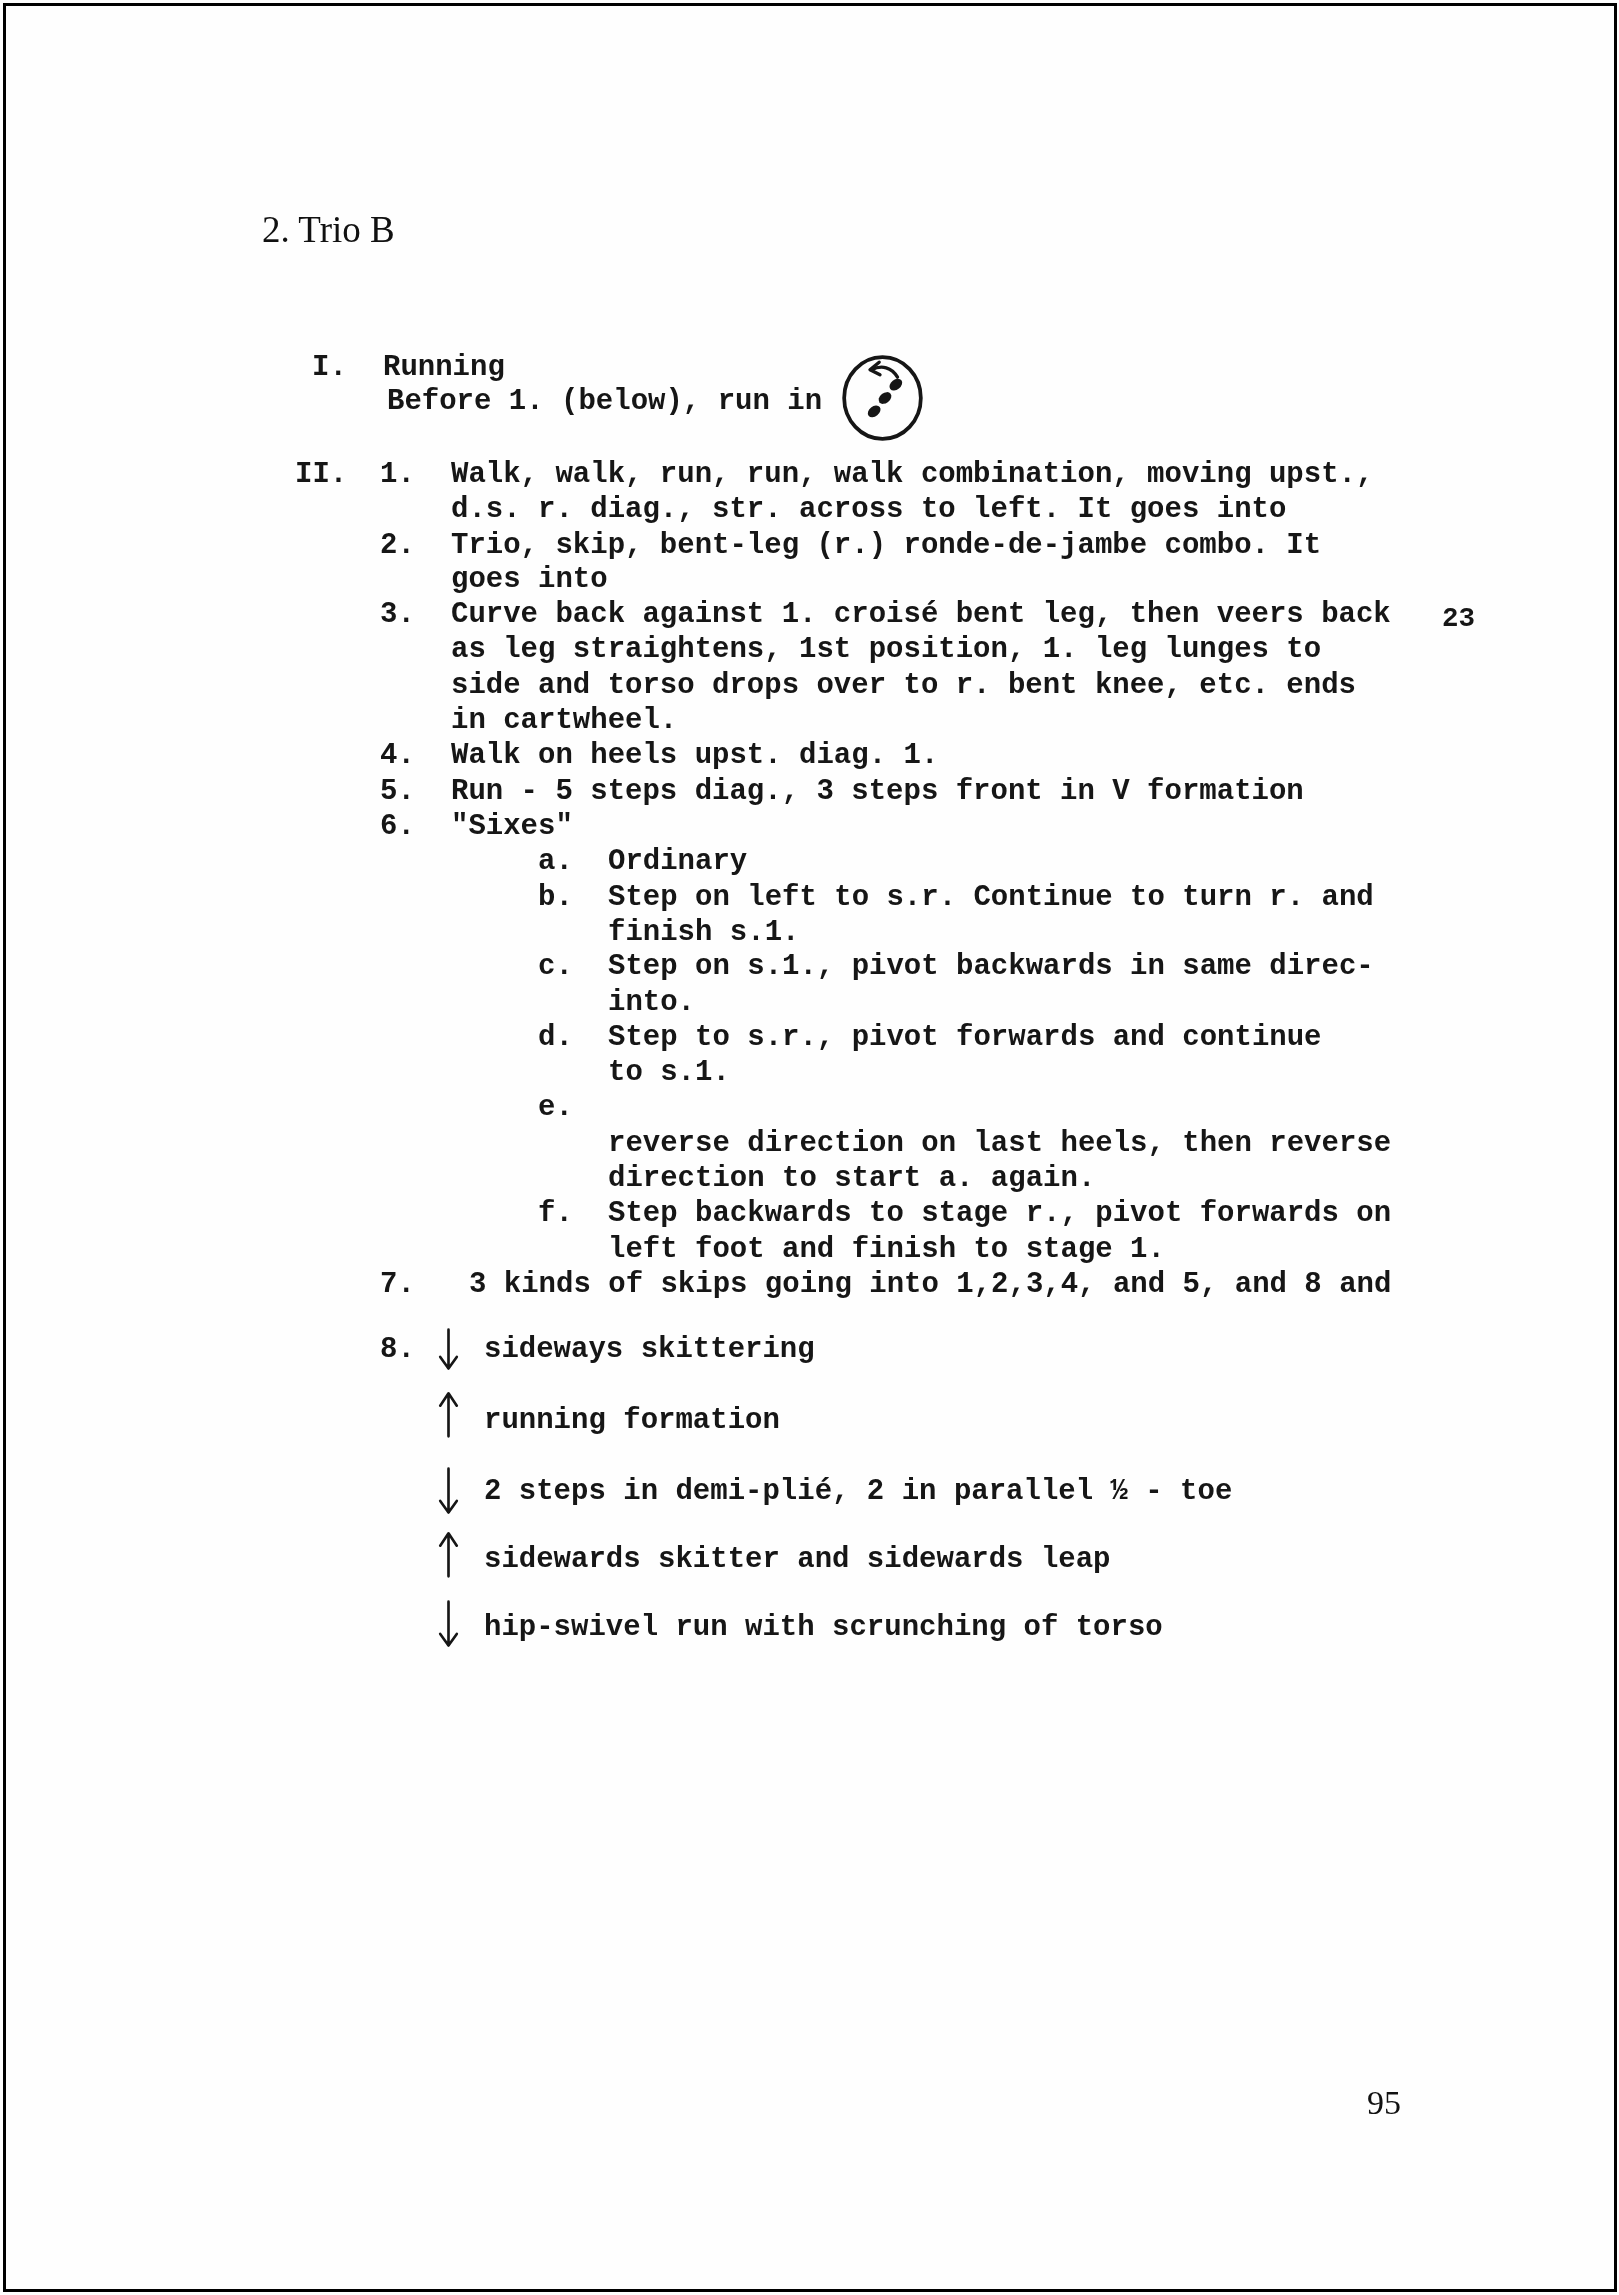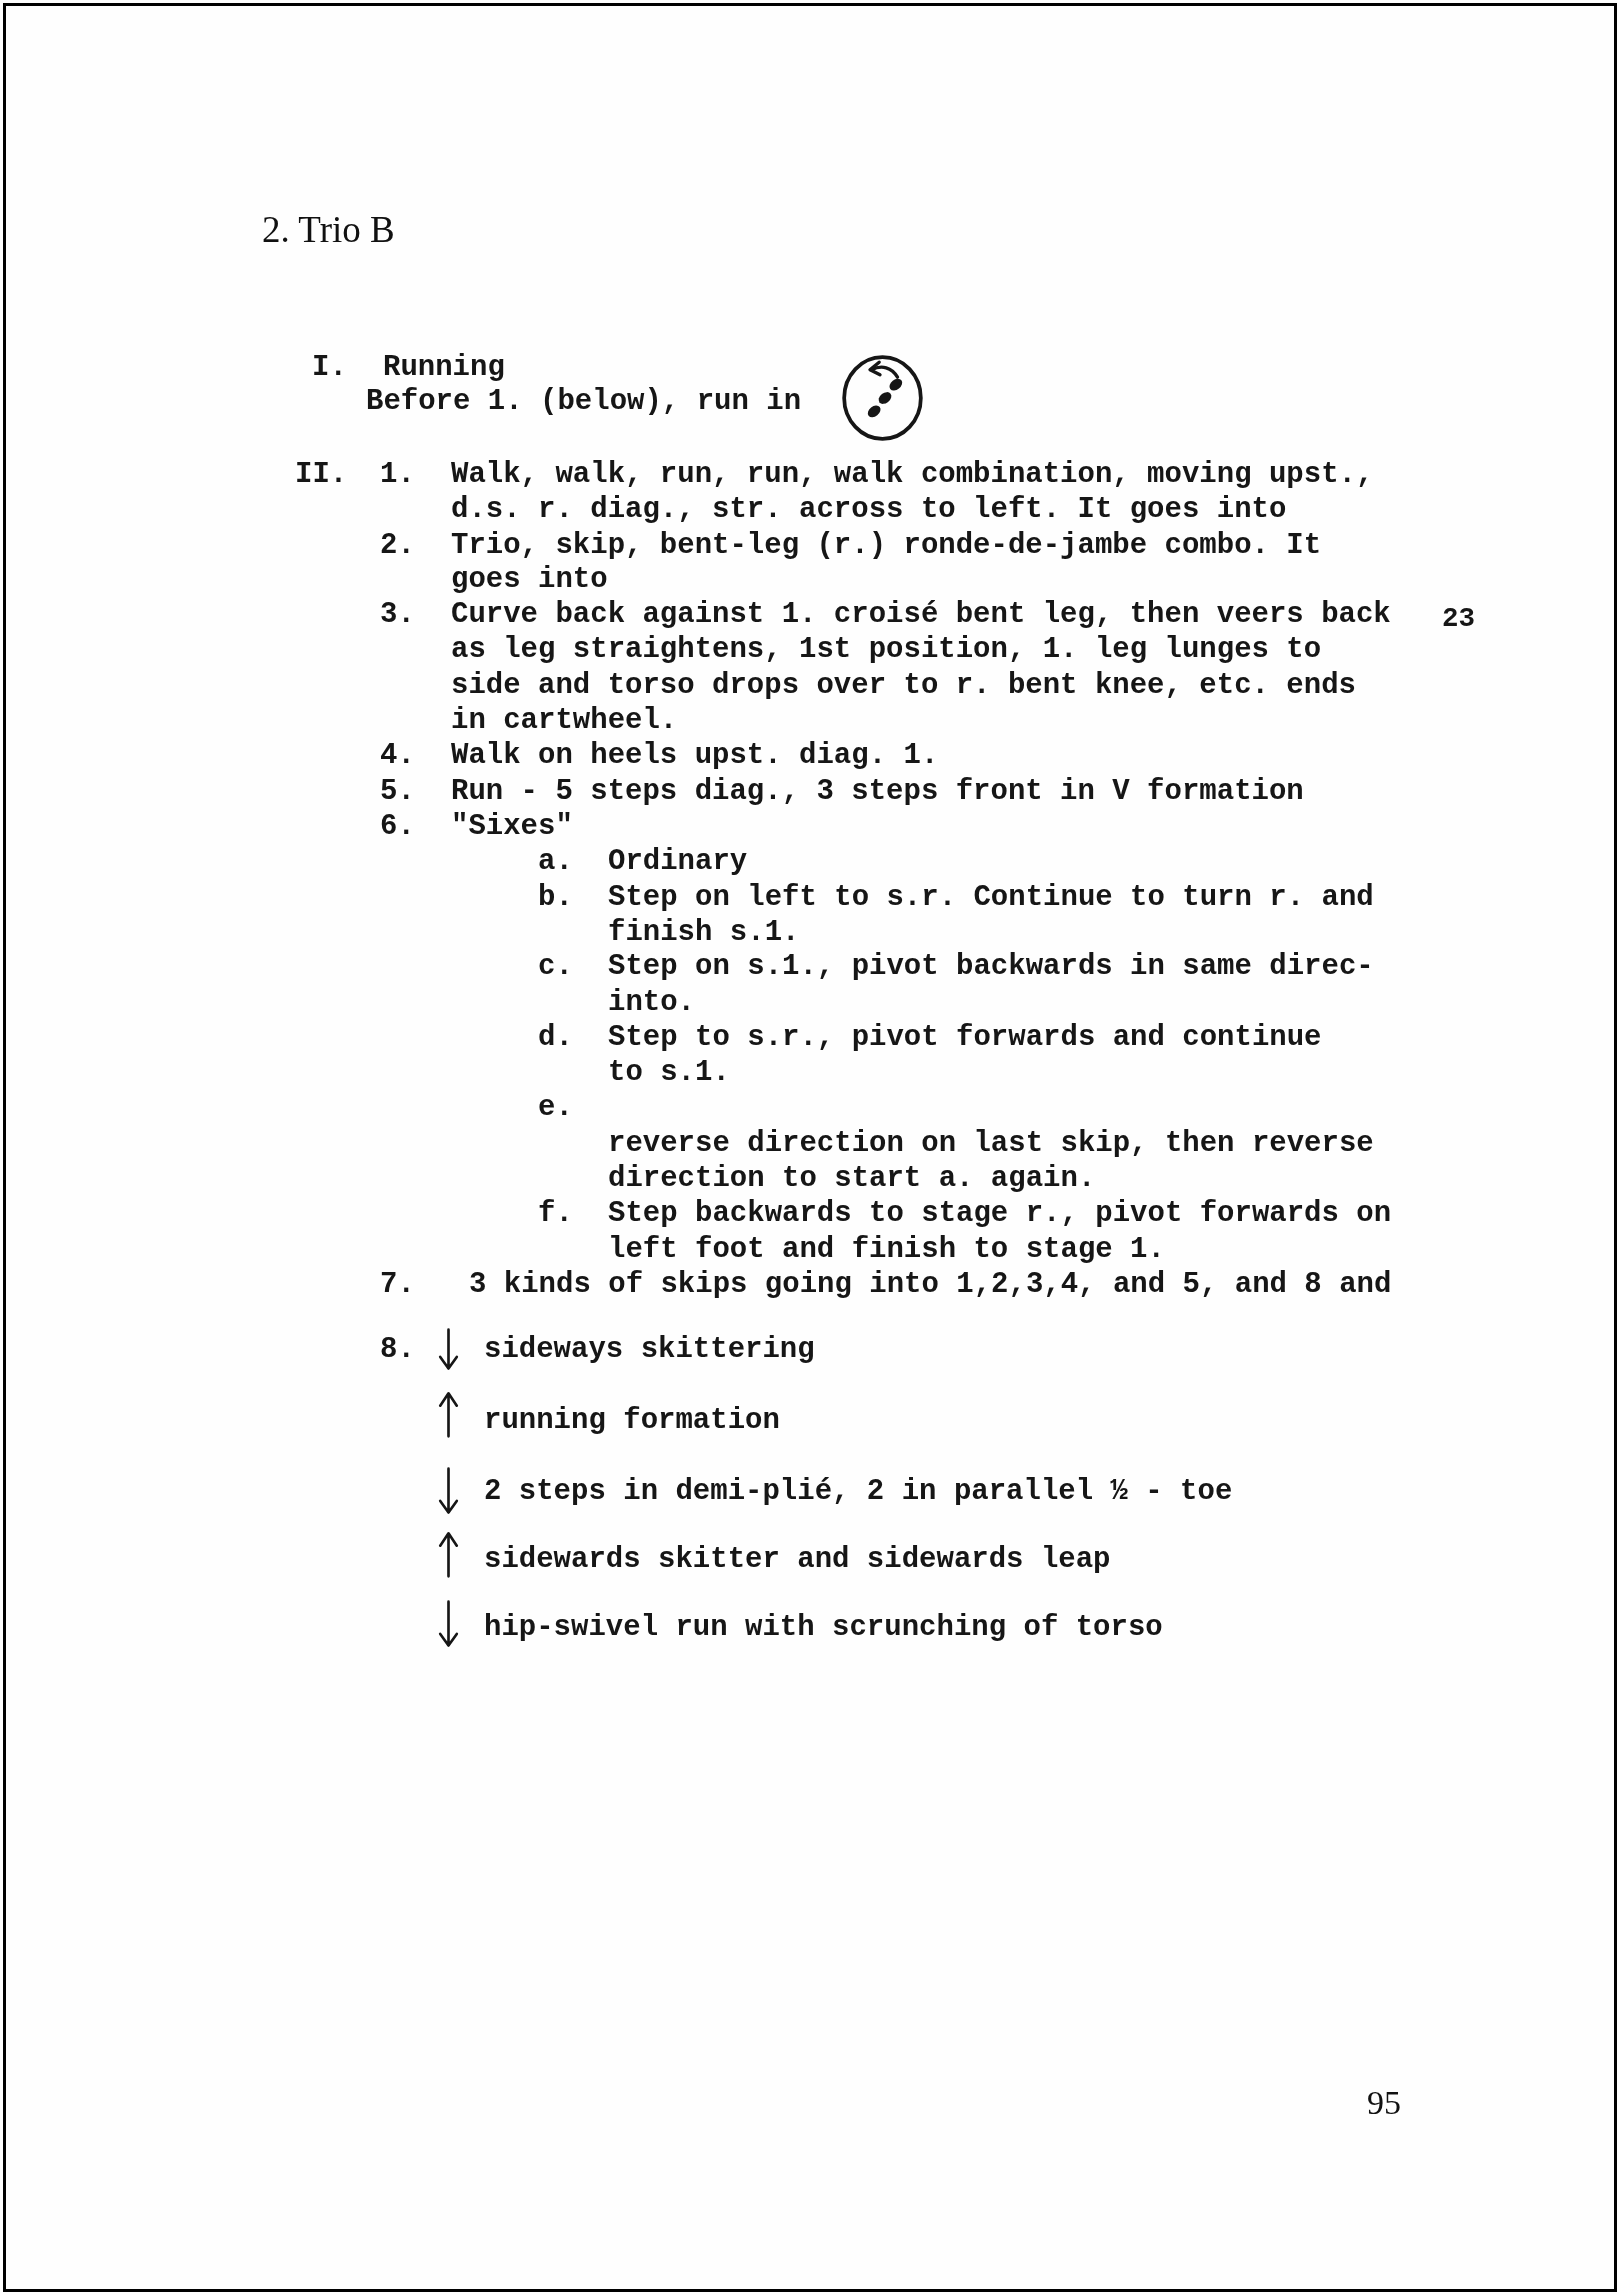--- a/index.html
+++ b/index.html
@@ -17,21 +17,21 @@
 </head>
 <body>
 
 <div class="page">
   <div class="frame"></div>
 
   <div class="serif heading" style="left:262px;top:208px">2. Trio B</div>
 
   <div class="ln" style="left:312px;top:351px">I.</div>
   <div class="ln" style="left:383px;top:351px">Running</div>
-  <div class="ln" style="left:366px;top:385px">Before 1. (below), run in</div>
+  <div class="ln" style="left:387px;top:385px">Before 1. (below), run in</div>
 
   <svg style="left:839px;top:353px" width="87" height="90" viewBox="0 0 104 108">
     <ellipse cx="52" cy="54" rx="46" ry="49" fill="none" stroke="#161616" stroke-width="4.5"></ellipse>
     <ellipse cx="42" cy="70" rx="8.5" ry="6" transform="rotate(-38 42 70)" fill="#161616"></ellipse>
     <ellipse cx="55" cy="54" rx="8.5" ry="6" transform="rotate(-38 55 54)" fill="#161616"></ellipse>
     <ellipse cx="68" cy="38" rx="8.5" ry="6" transform="rotate(-38 68 38)" fill="#161616"></ellipse>
     <path d="M70 29 C63 17 51 14 39 20" fill="none" stroke="#161616" stroke-width="4" stroke-linecap="round"></path>
     <path d="M48 11 L37 20 L49 26" fill="none" stroke="#161616" stroke-width="4" stroke-linecap="round" stroke-linejoin="round"></path>
   </svg>
 
@@ -70,21 +70,21 @@
 
   <div class="ln" style="left:538px;top:950px">c.</div>
   <div class="ln" style="left:608px;top:950px">Step on s.1., pivot backwards in same direc-</div>
   <div class="ln" style="left:608px;top:986px">into.</div>
 
   <div class="ln" style="left:538px;top:1021px">d.</div>
   <div class="ln" style="left:608px;top:1021px">Step to s.r., pivot forwards and continue</div>
   <div class="ln" style="left:608px;top:1056px">to s.1.</div>
 
   <div class="ln" style="left:538px;top:1091px">e.</div>
-  <div class="ln" style="left:608px;top:1127px">reverse direction on last skip, then reverse</div>
+  <div class="ln" style="left:608px;top:1127px">reverse direction on last heels, then reverse</div>
   <div class="ln" style="left:608px;top:1162px">direction to start a. again.</div>
 
   <div class="ln" style="left:538px;top:1197px">f.</div>
   <div class="ln" style="left:608px;top:1197px">Step backwards to stage r., pivot forwards on</div>
   <div class="ln" style="left:608px;top:1233px">left foot and finish to stage 1.</div>
 
   <div class="ln" style="left:380px;top:1268px">7.</div>
   <div class="ln" style="left:469px;top:1268px">3 kinds of skips going into 1,2,3,4, and 5, and 8 and</div>
 
   <div class="ln" style="left:380px;top:1333px">8.</div>

